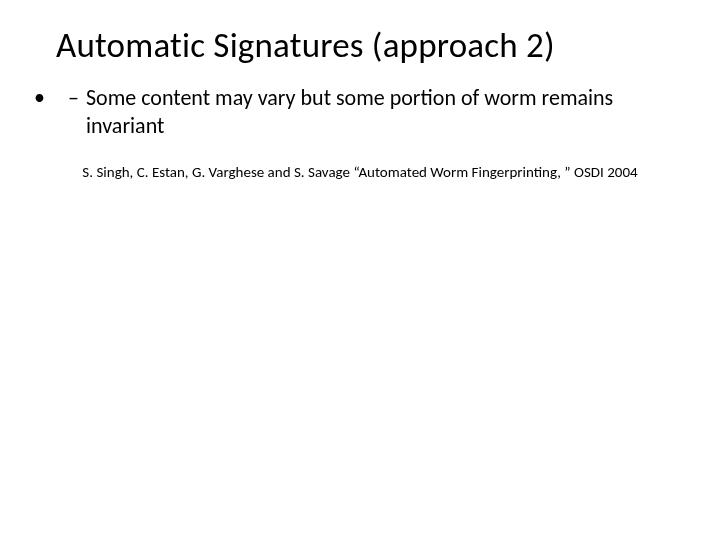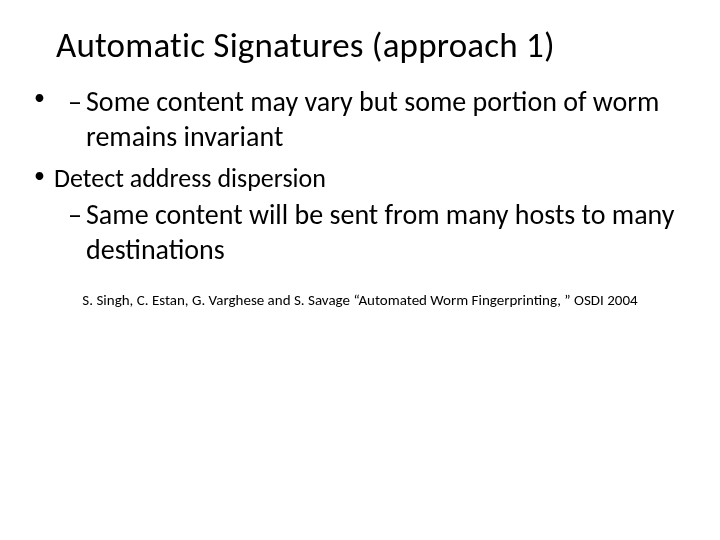--- a/index.html
+++ b/index.html
@@ -36,21 +36,21 @@
     top: 0;
     font-size: 22px;
   }
   ul.sub {
     list-style: none;
     margin-top: 2px;
     margin-left: 14px;
     margin-bottom: 8px;
   }
   ul.sub > li {
-    font-size: 28px;
+    font-size: 22px;
     padding-left: 18px;
     position: relative;
     line-height: 1.25;
     margin-bottom: 2px;
   }
   ul.sub > li::before {
     content: "–";
     position: absolute;
     left: 0;
     top: 0;
@@ -58,29 +58,23 @@
   .citation {
     font-size: 15px;
     margin-top: 24px;
     line-height: 1.3;
     text-align: center;
   }
 </style>
 </head>
 <body>
 
-<div class="title">Automatic Signatures (approach 1)</div>
+<div class="title">Automatic Signatures (approach 2)</div>
 
 <ul class="top">
   <li>
     <ul class="sub">
       <li>Some content may vary but some portion of worm remains invariant</li>
     </ul>
   </li>
-  <li>
-    <span>Detect address dispersion</span>
-    <ul class="sub">
-      <li>Same content will be sent from many hosts to many destinations</li>
-    </ul>
-  </li>
 </ul>
 
 <div class="citation">S. Singh, C. Estan, G. Varghese and S. Savage “Automated Worm Fingerprinting, ” OSDI 2004</div>
 
 </body></html>

